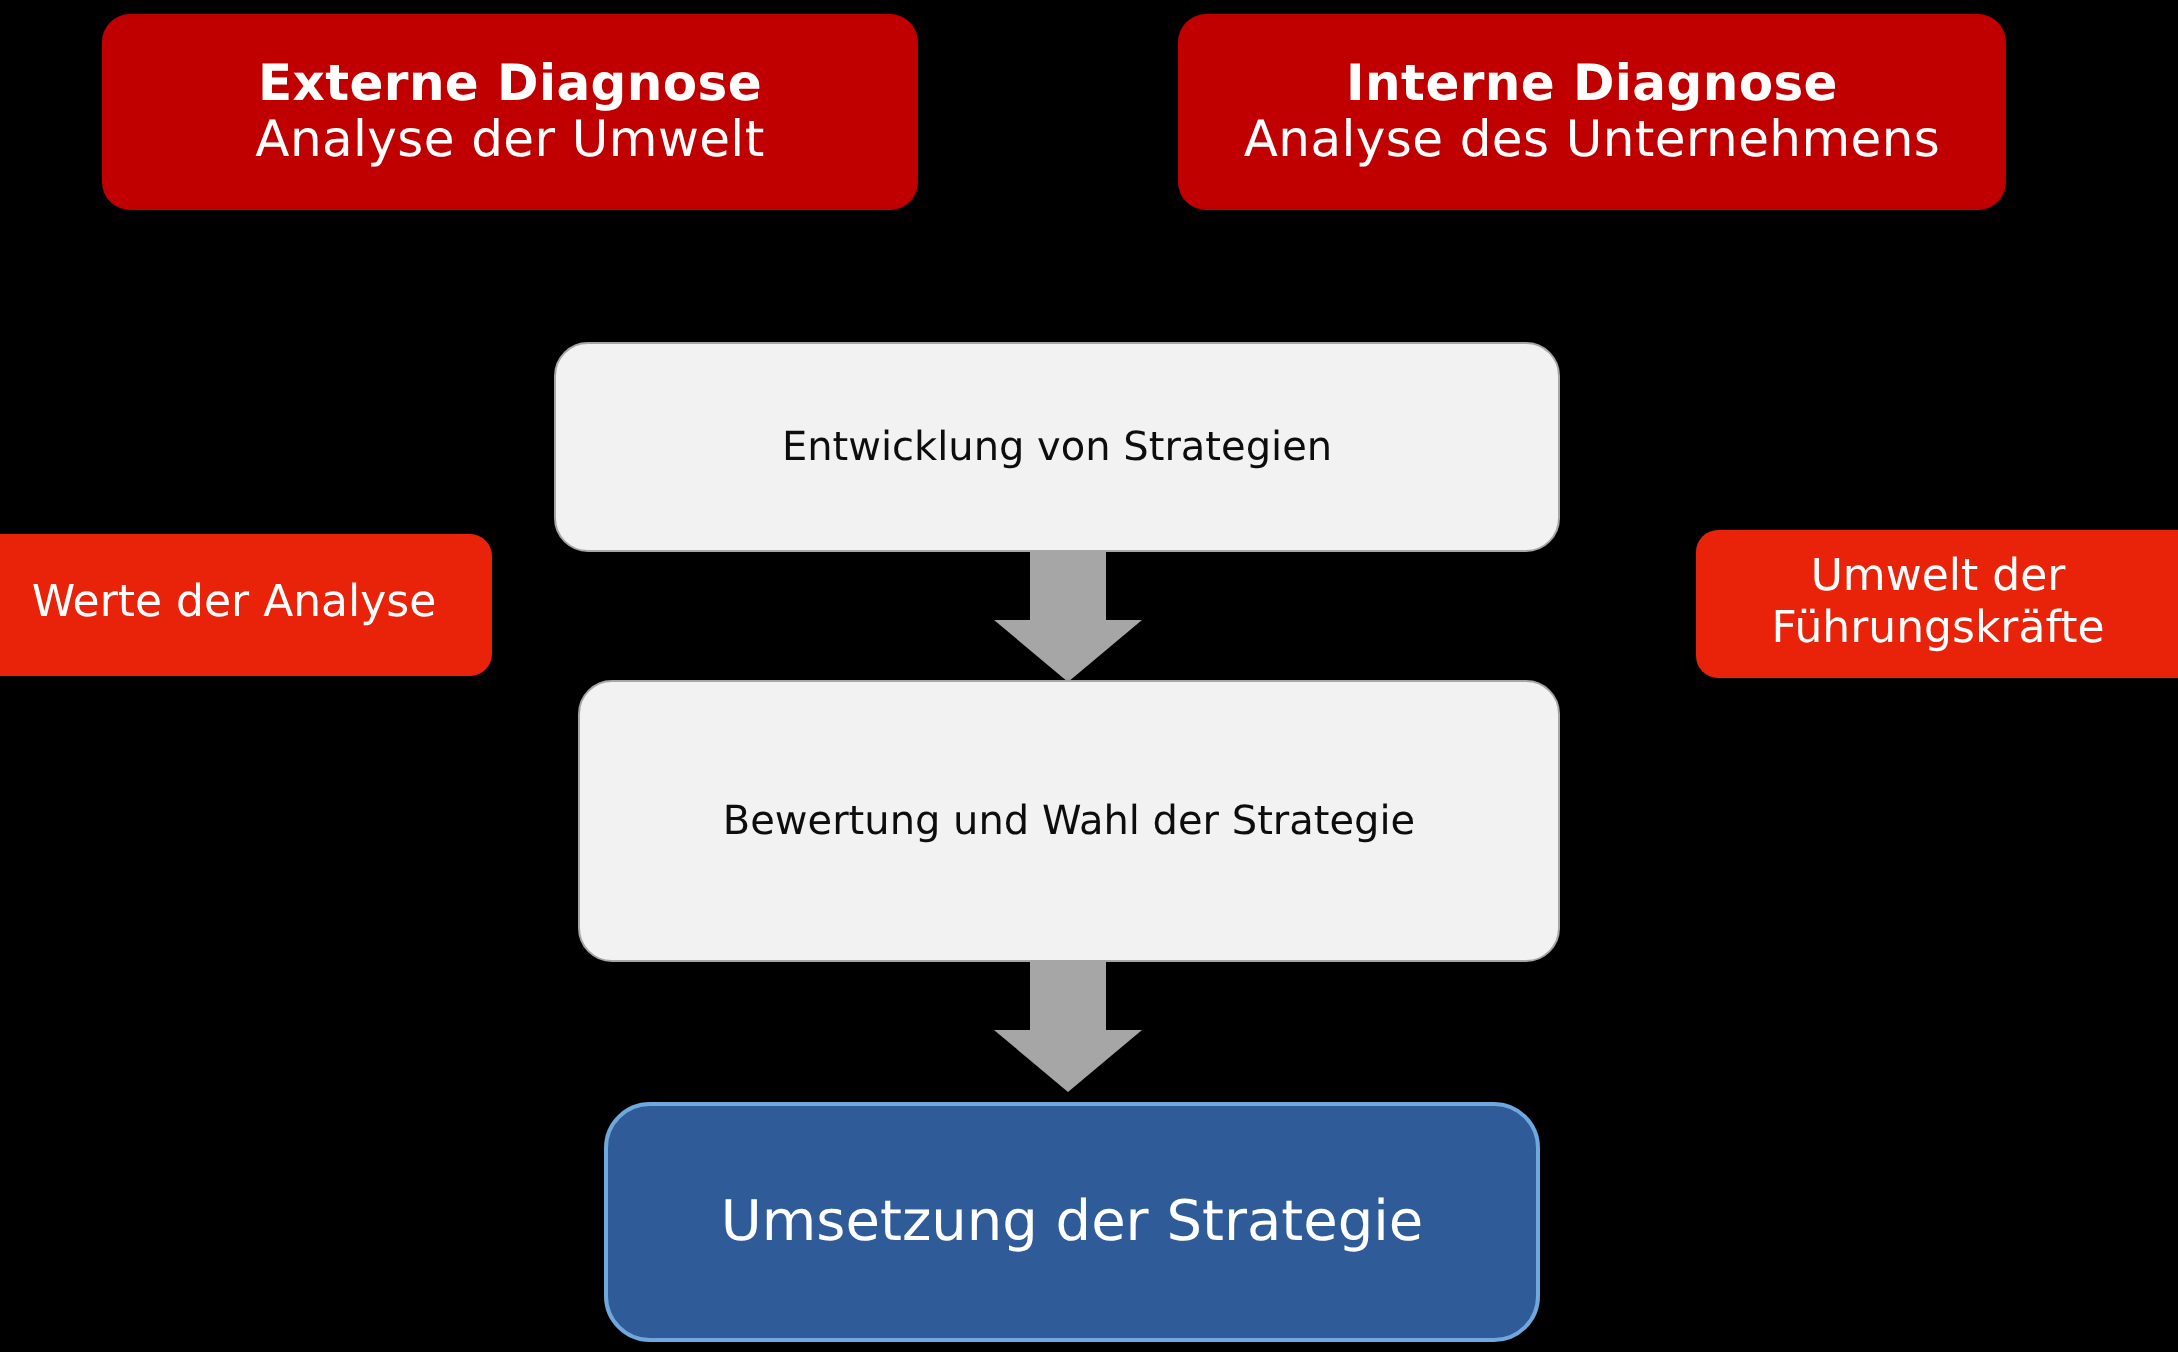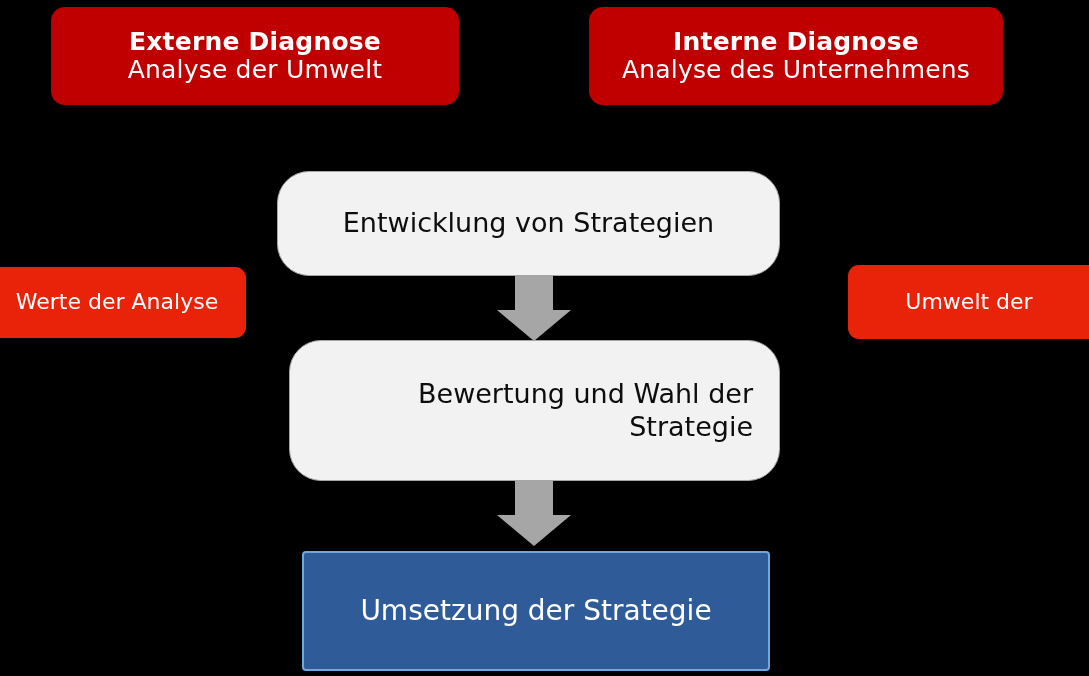--- a/index.html
+++ b/index.html
@@ -54,44 +54,44 @@
   }
   #box-interne-diagnose {
     left: 589px; top: 7px;
     width: 414px; height: 98px;
   }
 
   
   .step-box {
     background: #F2F2F2;
     border: 1.5px solid #A6A6A6;
-    border-radius: 32px;
+    border-radius: 17px;
     color: #0D0D0D;
-    font-size: 27px;
+    font-size: 20px;
     line-height: 1.22;
     box-shadow: 0 1px 2px rgba(0,0,0,0.35);
   }
   #box-entwicklung {
     left: 277px; top: 171px;
     width: 503px; height: 105px;
   }
   #box-bewertung {
     left: 289px; top: 340px;
     width: 491px; height: 141px;
     padding: 0 26px;
     text-align: right;
   }
 
   
   #box-umsetzung {
     left: 302px; top: 551px;
     width: 468px; height: 120px;
     background: #2F5B99;
     border: 2px solid #6FA8DC;
-    border-radius: 4px;
+    border-radius: 23px;
     color: #FFFFFF;
     font-size: 28px;
     line-height: 1.2;
   }
 
   
   .value-box {
     background: #E8230A;
     border-radius: 11px;
     color: #FFFFFF;
@@ -149,20 +149,21 @@
     <div class="diag-title">Externe Diagnose</div>
     <div class="diag-sub">Analyse der Umwelt</div>
   </div>
 
   <div class="box value-box" id="box-werte-umwelt">
     <div>Werte der Analyse</div>
   </div>
 
   <div class="box value-box" id="box-werte-fuehrung">
     <div>Umwelt der</div>
+    <div>Führungskräfte</div>
   </div>
 
   <div class="box step-box" id="box-entwicklung">
     <div>Entwicklung von Strategien</div>
   </div>
 
   <div class="arrow" id="arrow-1">
     <div class="shaft"></div>
     <div class="head"></div>
   </div>

